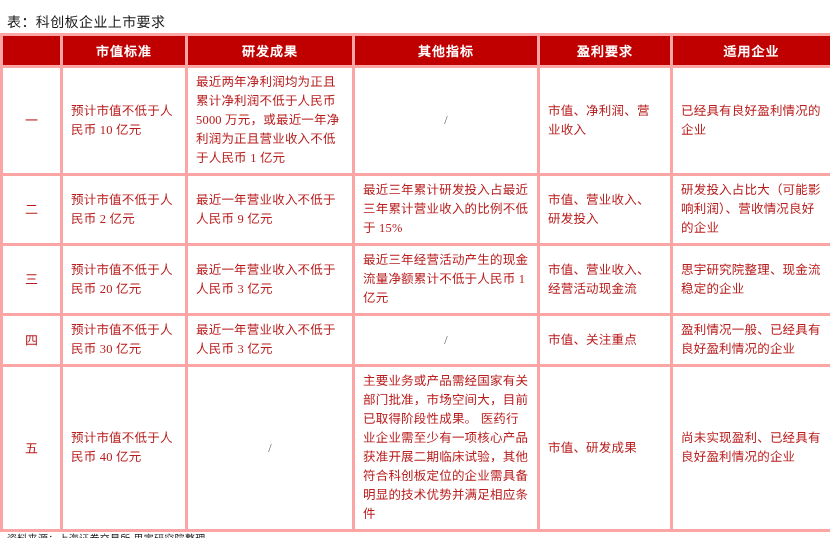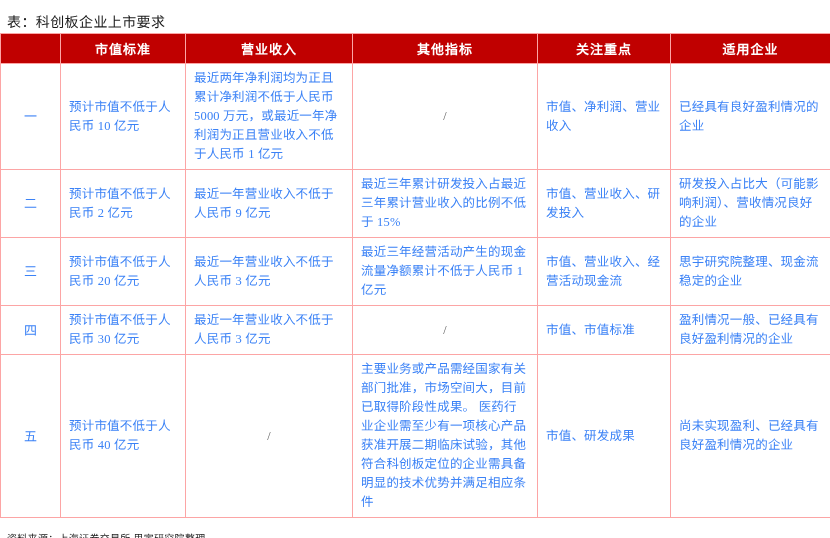--- a/index.html
+++ b/index.html
@@ -35,21 +35,21 @@
   table.req-table {
     position: absolute;
     left: 0;
     top: 20px;
     width: 830px;
     border-collapse: collapse;
     table-layout: fixed;
   }
   table.req-table th,
   table.req-table td {
-    border: 1px solid #fca5a5;
+    border: 3px solid #fca5a5;
     vertical-align: middle;
     padding: 5px 8px;
     box-sizing: border-box;
   }
   thead th {
     background: #c00000;
     color: #ffffff;
     font-size: 13px;
     font-weight: bold;
     letter-spacing: 1px;
@@ -58,21 +58,21 @@
     padding: 2px 4px;
     border-color: #8b0000;
   }
   thead th.hdr-blank {
     background: #c00000;
   }
   tbody td {
     font-size: 12.5px;
     line-height: 19px;
     letter-spacing: 0.2px;
-    color: #3b82f6;
+    color: #b91c1c;
   }
   td.idx {
     text-align: center;
     font-size: 13px;
     letter-spacing: 0;
   }
   td.slash {
     text-align: center;
     color: #555;
     font-size: 12px;
@@ -110,23 +110,23 @@
         <col class="c1">
         <col class="c2">
         <col class="c3">
         <col class="c4">
         <col class="c5">
     </colgroup>
     <thead>
       <tr>
         <th class="hdr-blank"></th>
         <th>市值标准</th>
-        <th>营业收入</th>
+        <th>研发成果</th>
         <th>其他指标</th>
-        <th>关注重点</th>
+        <th>盈利要求</th>
         <th>适用企业</th>
       </tr>
     </thead>
     <tbody>
 
       <tr>
         <td class="idx">一</td>
         <td class="cell-text">预计市值不低于人民币 10 亿元</td>
         <td class="cell-text">最近两年净利润均为正且累计净利润不低于人民币 5000 万元，或最近一年净利润为正且营业收入不低于人民币 1 亿元</td>
         <td class="slash">/</td>
@@ -150,21 +150,21 @@
         <td class="cell-text">最近三年经营活动产生的现金流量净额累计不低于人民币 1 亿元</td>
         <td class="cell-text">市值、营业收入、经营活动现金流</td>
         <td class="cell-text">思宇研究院整理、现金流稳定的企业</td>
       </tr>
 
       <tr>
         <td class="idx">四</td>
         <td class="cell-text">预计市值不低于人民币 30 亿元</td>
         <td class="cell-text">最近一年营业收入不低于人民币 3 亿元</td>
         <td class="slash">/</td>
-        <td class="cell-text">市值、市值标准</td>
+        <td class="cell-text">市值、关注重点</td>
         <td class="cell-text">盈利情况一般、已经具有良好盈利情况的企业</td>
       </tr>
 
       <tr>
         <td class="idx">五</td>
         <td class="cell-text">预计市值不低于人民币 40 亿元</td>
         <td class="slash">/</td>
         <td class="cell-text">主要业务或产品需经国家有关部门批准，市场空间大，目前已取得阶段性成果。 医药行业企业需至少有一项核心产品获准开展二期临床试验，其他符合科创板定位的企业需具备明显的技术优势并满足相应条件</td>
         <td class="cell-text">市值、研发成果</td>
         <td class="cell-text">尚未实现盈利、已经具有良好盈利情况的企业</td>

